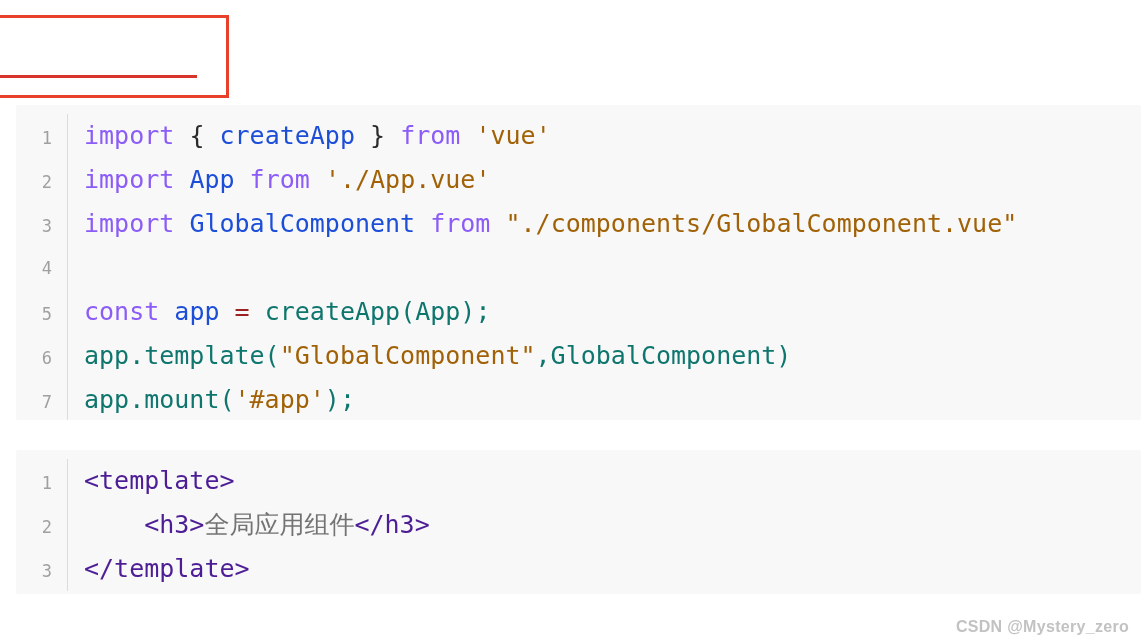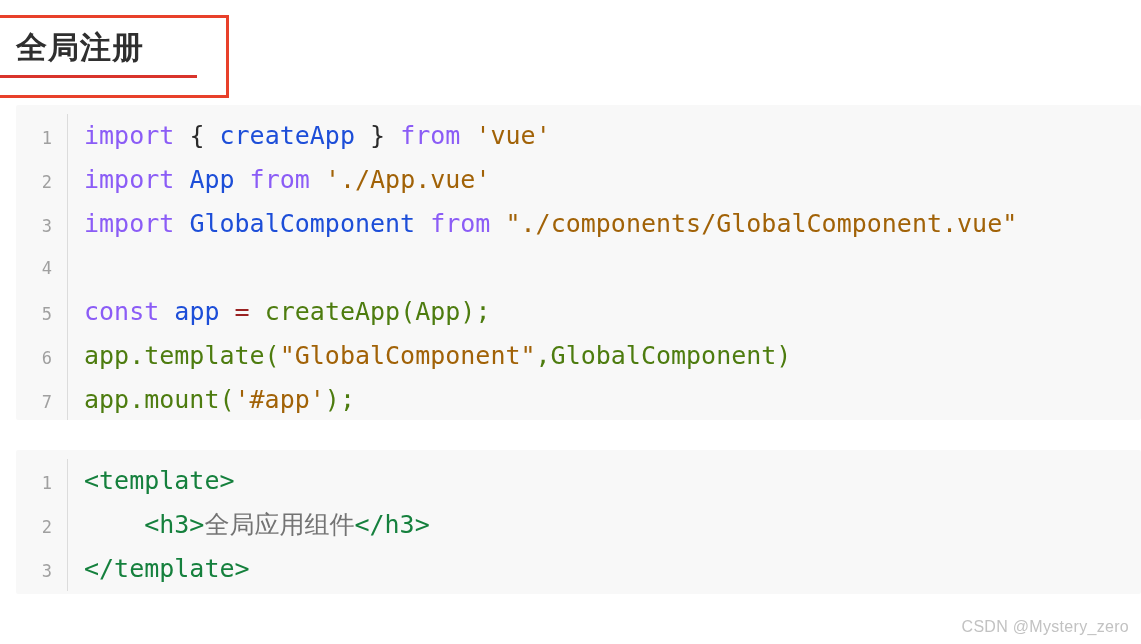--- a/index.html
+++ b/index.html
@@ -102,44 +102,44 @@
     font-size: 25px;
     letter-spacing: 0px;
     color: #202020;
     white-space: pre;
   }
 
   
   .tok-kw      { color: #8b5cf6; }
   .tok-ident   { color: #1d4ed8; }
   .tok-str     { color: #a16207; }
-  .tok-plain   { color: #4d7c0f; }
+  .tok-plain   { color: #0f766e; }
   .tok-op      { color: #9a2222; }
   .tok-punct   { color: #2a2a2a; }
-  .tok-tag     { color: #15803d; }
+  .tok-tag     { color: #4c1d95; }
   .tok-cn      { color: #737373; font-family: "DejaVu Sans", "Liberation Sans", sans-serif; }
 
   
   #watermark {
     position: absolute;
     right: 12px;
     bottom: 8px;
     font-family: "Liberation Sans", sans-serif;
     font-size: 16px;
     color: #c2c2c2;
     letter-spacing: 0.3px;
     white-space: nowrap;
+    font-weight: bold;
   }
 </style>
 </head>
 <body>
 
 <div id="heading-section">
   <div id="annotation-box"></div>
-  <div id="page-title">全局注册</div>
   <div id="title-underline"></div>
 </div>
 
 <div class="code-block" id="code-block-1">
   <div class="code-lines">
       <div class="code-line"><span class="line-number">1</span><span class="gutter-spacer"></span><span class="code-text"><span class="tok-kw">import</span><span class="tok-plain"> </span><span class="tok-punct">{</span><span class="tok-plain"> </span><span class="tok-ident">createApp</span><span class="tok-plain"> </span><span class="tok-punct">}</span><span class="tok-plain"> </span><span class="tok-kw">from</span><span class="tok-plain"> </span><span class="tok-str">'vue'</span></span></div>
       <div class="code-line"><span class="line-number">2</span><span class="gutter-spacer"></span><span class="code-text"><span class="tok-kw">import</span><span class="tok-plain"> </span><span class="tok-ident">App</span><span class="tok-plain"> </span><span class="tok-kw">from</span><span class="tok-plain"> </span><span class="tok-str">'./App.vue'</span></span></div>
       <div class="code-line"><span class="line-number">3</span><span class="gutter-spacer"></span><span class="code-text"><span class="tok-kw">import</span><span class="tok-plain"> </span><span class="tok-ident">GlobalComponent</span><span class="tok-plain"> </span><span class="tok-kw">from</span><span class="tok-plain"> </span><span class="tok-str">"./components/GlobalComponent.vue"</span></span></div>
       <div class="code-line"><span class="line-number">4</span><span class="gutter-spacer"></span><span class="code-text"></span></div>
       <div class="code-line"><span class="line-number">5</span><span class="gutter-spacer"></span><span class="code-text"><span class="tok-kw">const</span><span class="tok-plain"> </span><span class="tok-ident">app</span><span class="tok-plain"> </span><span class="tok-op">=</span><span class="tok-plain"> </span><span class="tok-plain">createApp(App);</span></span></div>

